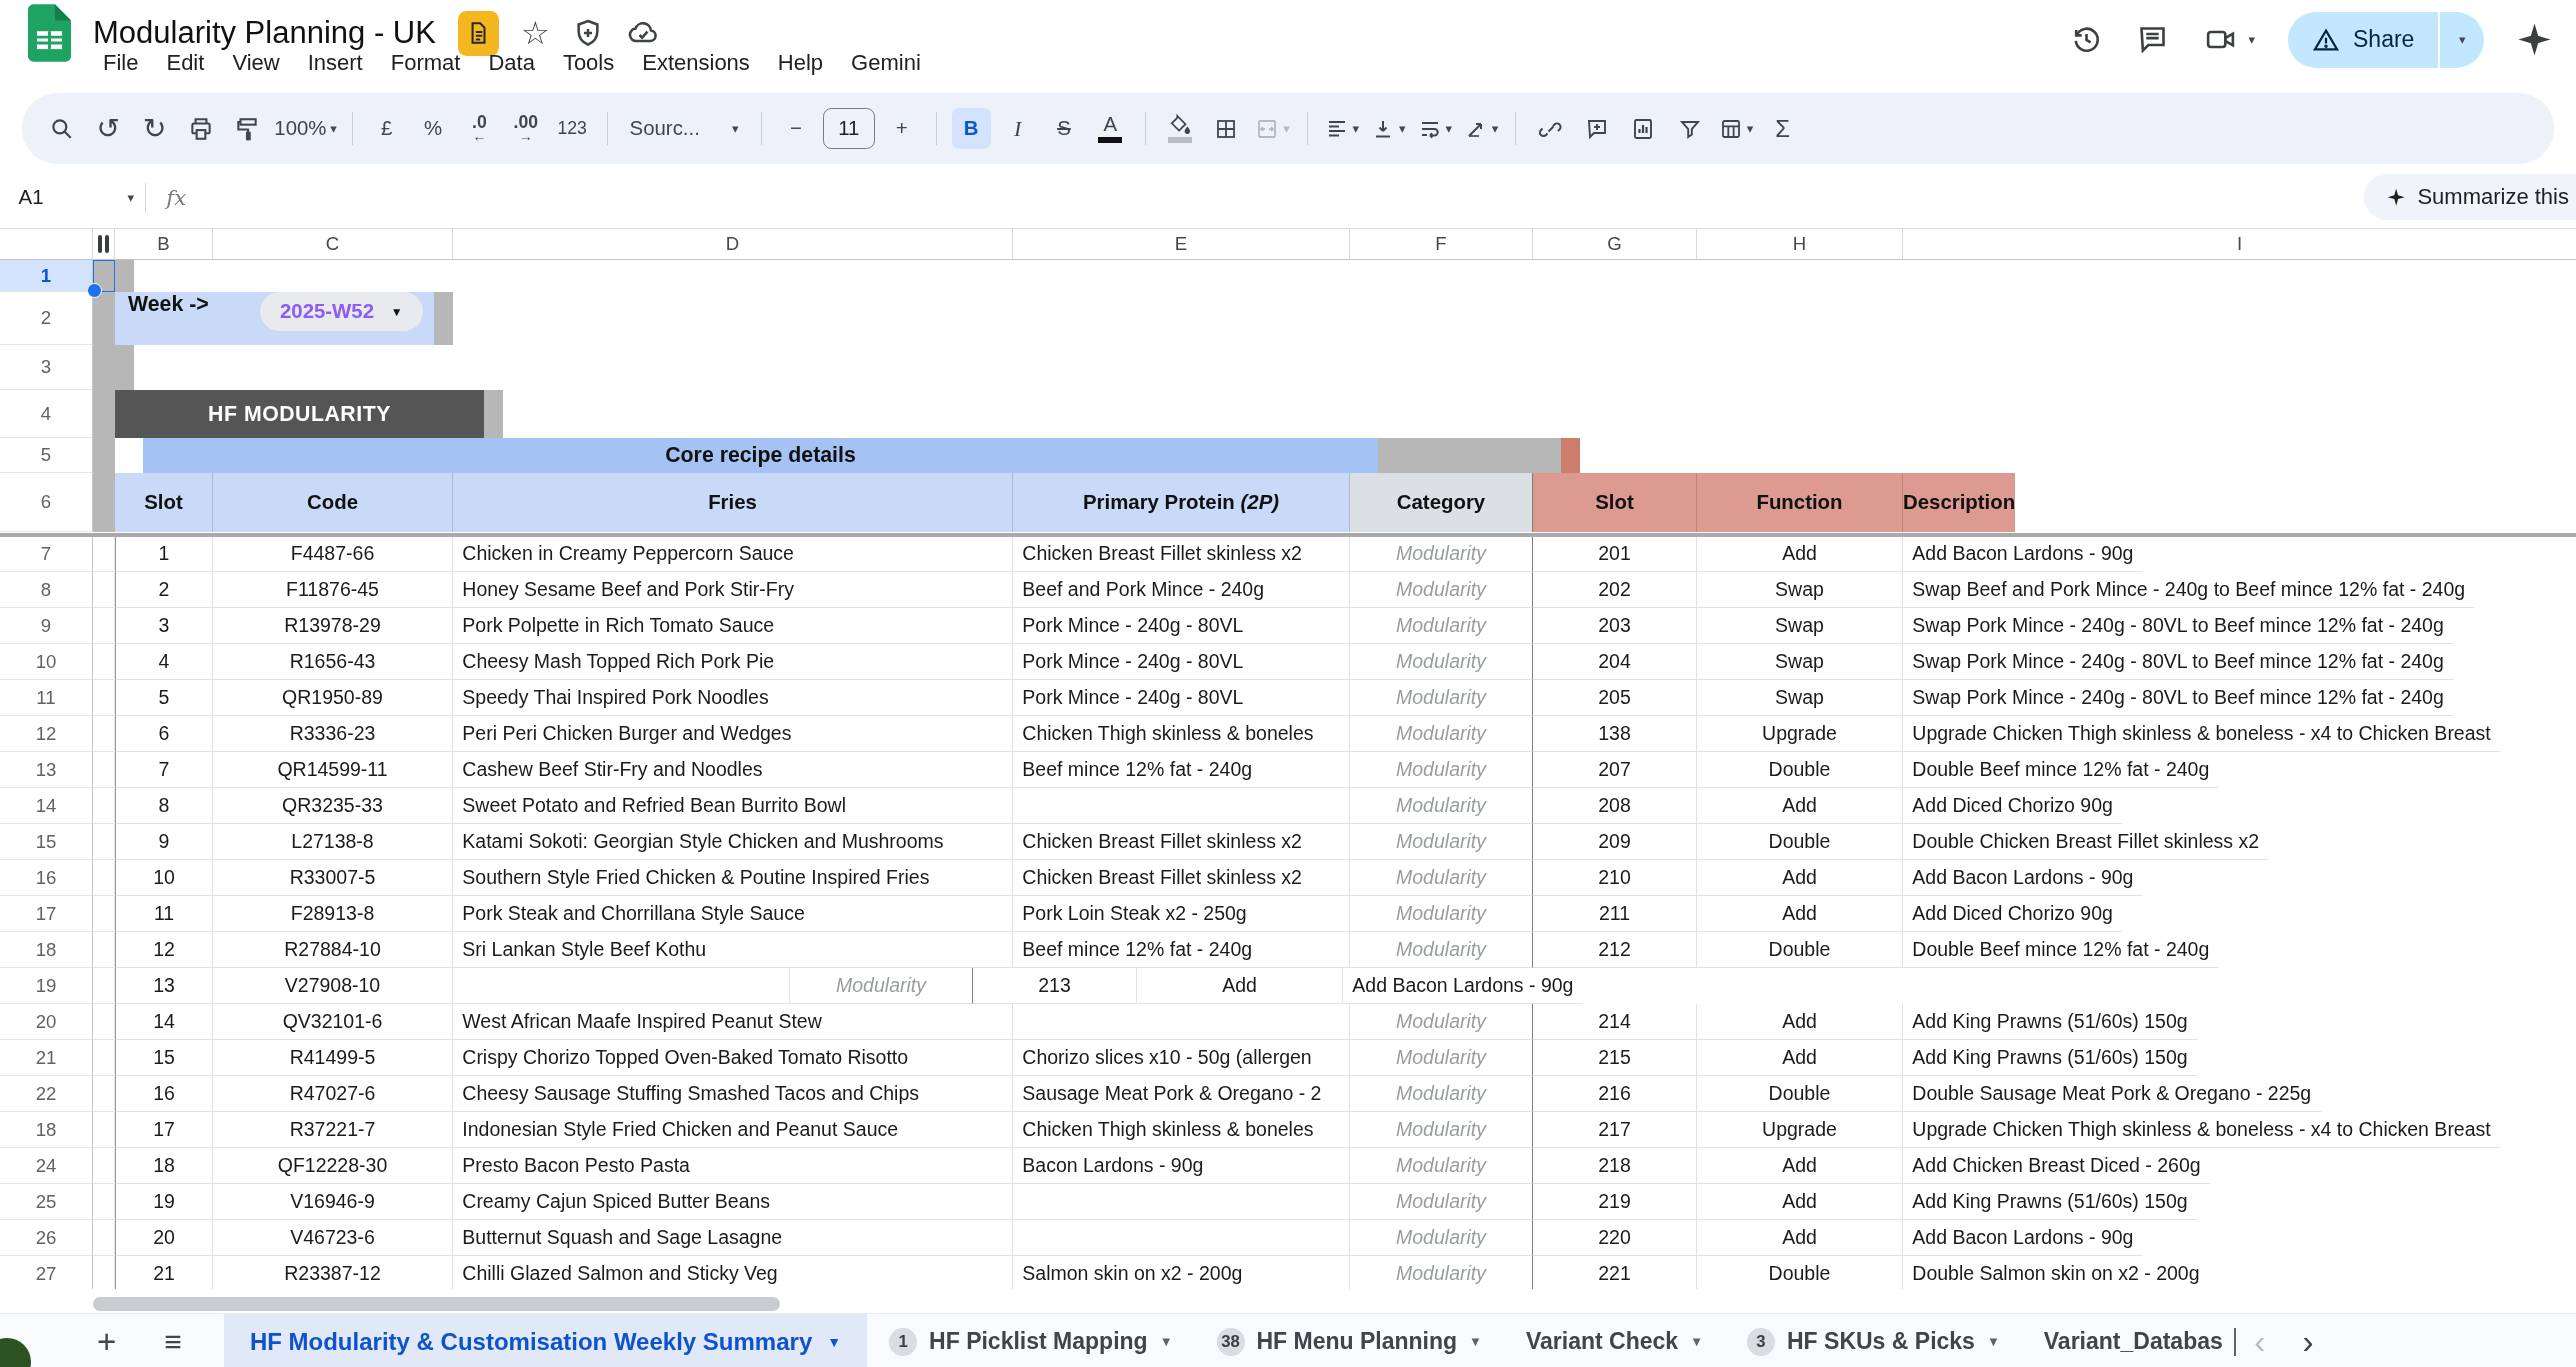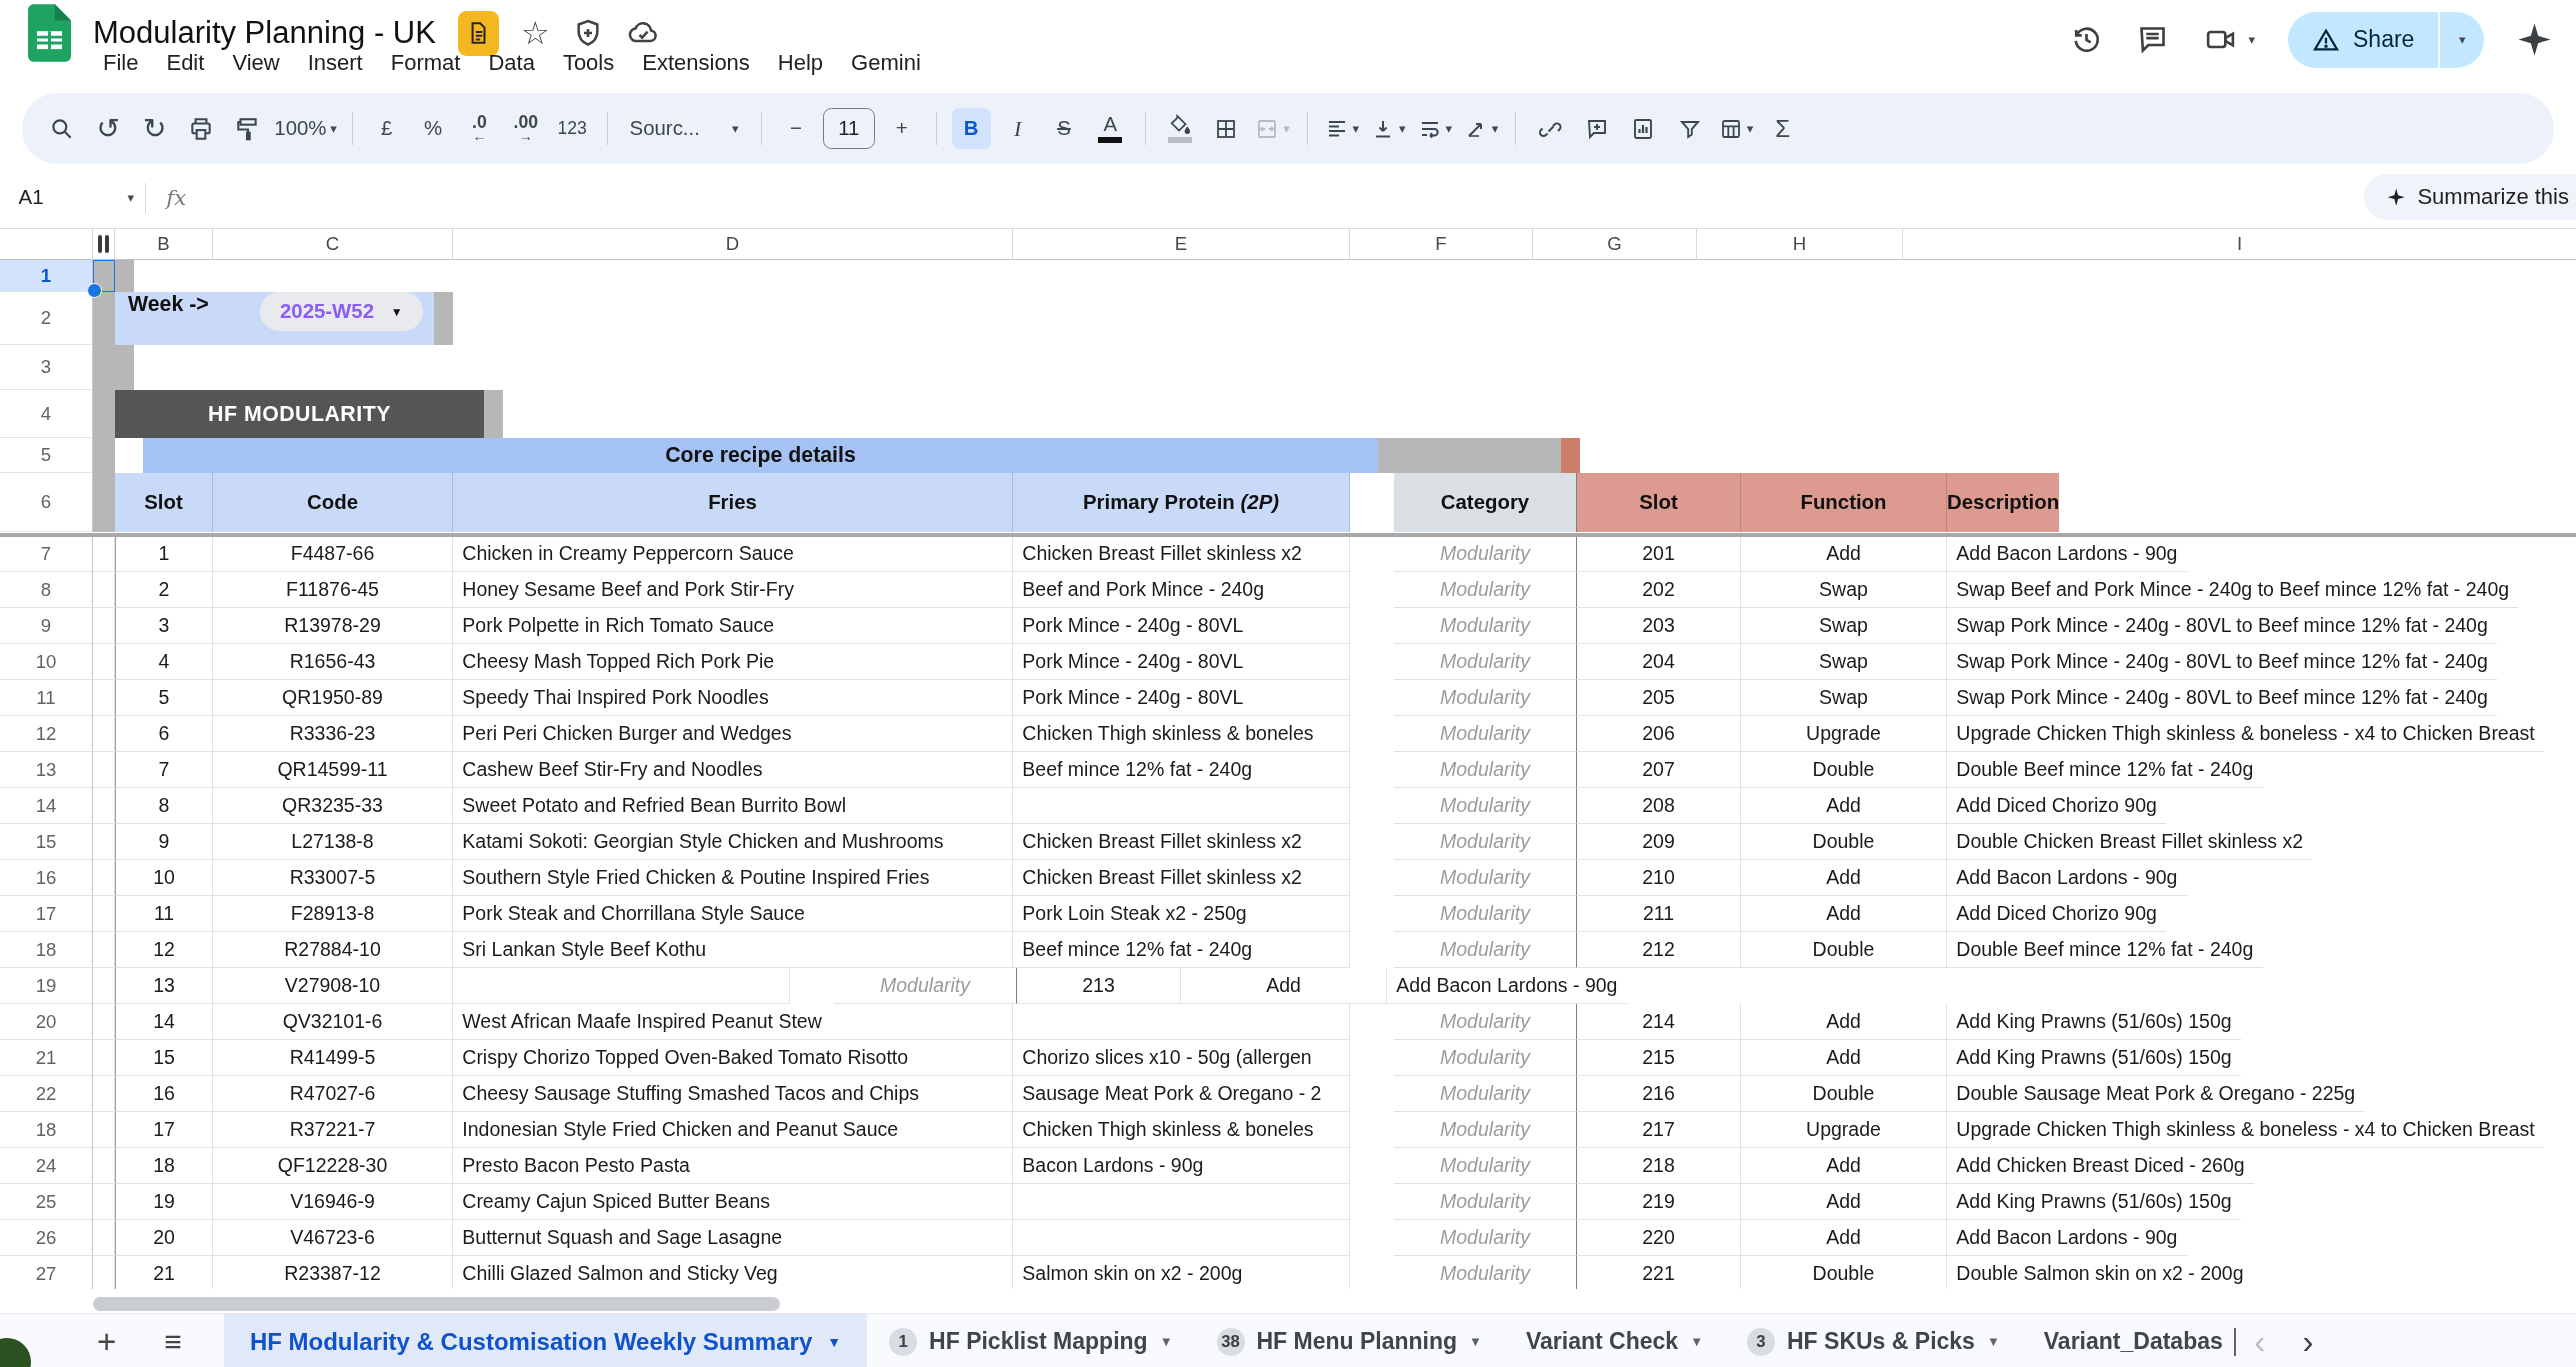--- a/index.html
+++ b/index.html
@@ -46,21 +46,21 @@
   #summarize span{font-size:22px;color:#1f1f1f;}
   
   #colheaders{position:absolute;left:0;top:228px;width:2576px;height:32px;display:flex;border-top:0.9px solid #dadce0;box-sizing:border-box;}
   .chcell{display:flex;align-items:center;justify-content:center;color:#46484b;font-size:18.6px;background:#fff;
           border-right:0.9px solid #d7d9dc;border-bottom:0.9px solid #c2c4c7;box-sizing:border-box;flex:none;}
   .hidebars{display:flex;gap:2.8px;align-items:center;justify-content:center;}
   .hidebars i{width:4.6px;height:18.6px;background:#3a3d40;border-radius:2.8px;}
   
   .w-gut{width:93px;}.w-strip{width:22px;}
   .c-b{width:98px;}.c-c{width:240px;}.c-d{width:560px;}.c-e{width:337px;}
-  .c-f{width:183px;margin-left:44px;}.c-g{width:164px;}.c-h{width:206px;}.c-i{flex:1 1 auto;}
+  .c-f{width:183px;}.c-g{width:164px;}.c-h{width:206px;}.c-i{flex:1 1 auto;}
   
   .row{display:flex;box-sizing:border-box;}
   .gut{width:93px;flex:none;display:flex;align-items:center;justify-content:center;color:#5f6368;font-size:18.6px;
        border-right:0.9px solid #c3c6c9;border-bottom:0.9px solid #e4e4e4;background:#fff;box-sizing:border-box;}
   .gut.sel{background:#d3e3fd;color:#0b57d0;font-weight:bold;}
   .strip{width:22px;flex:none;background:#fff;border-right:0.9px solid #e4e4e4;border-bottom:0.9px solid #e4e4e4;box-sizing:border-box;}
   .cell{display:flex;align-items:center;padding:0 9.3px;font-size:19.5px;color:#1b1b1b;background:#fff;
         border-right:0.9px solid #e2e2e2;border-bottom:0.9px solid #e2e2e2;overflow:hidden;white-space:nowrap;box-sizing:border-box;flex:none;}
   .ctr{justify-content:center;padding:0 1.9px;}
   .gfill{background:#b7b7b7;border-right:none;border-bottom:none;}
@@ -496,21 +496,21 @@
         <div class="cell c-i" style="border-right: none;">Swap Pork Mince - 240g - 80VL to Beef mince 12% fat - 240g</div>
       </div>
       <div class="row">
         <div class="gut">12</div>
         <div class="strip"></div>
         <div class="cell c-b ctr tbl-left">6</div>
         <div class="cell c-c ctr">R3336-23</div>
         <div class="cell c-d">Peri Peri Chicken Burger and Wedges</div>
         <div class="cell c-e">Chicken Thigh skinless &amp; boneles</div>
         <div class="cell c-f ctr cat" style="border-right: 1.9px solid rgb(126, 126, 126);">Modularity</div>
-        <div class="cell c-g ctr">206</div>
+        <div class="cell c-g ctr">138</div>
         <div class="cell c-h ctr">Upgrade</div>
         <div class="cell c-i" style="border-right: none;">Upgrade Chicken Thigh skinless &amp; boneless - x4 to Chicken Breast</div>
       </div>
       <div class="row">
         <div class="gut">13</div>
         <div class="strip"></div>
         <div class="cell c-b ctr tbl-left">7</div>
         <div class="cell c-c ctr">QR14599-11</div>
         <div class="cell c-d">Cashew Beef Stir-Fry and Noodles</div>
         <div class="cell c-e">Beef mince 12% fat - 240g</div>

